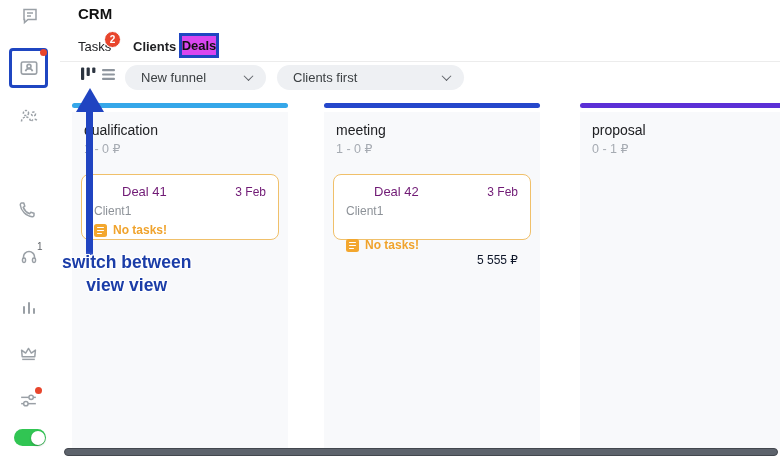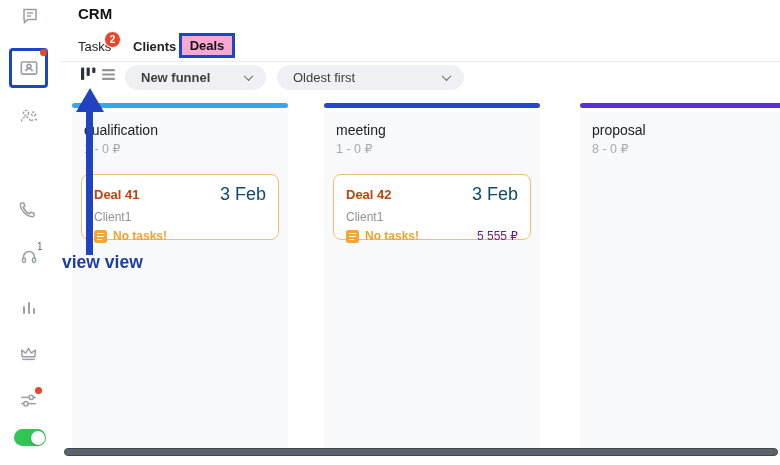--- a/index.html
+++ b/index.html
@@ -32,63 +32,63 @@
 
   
   .crm-title { left:78px; top:5px; font-size:15px; font-weight:bold; color:#111; }
   .tab { position:absolute; top:39px; font-size:13px; color:#202124; cursor:pointer; }
   .tab-badge {
     position:absolute; left:104px; top:31px; width:17px; height:17px; border-radius:50%;
     background:#e8452c; color:#fff; font-size:10px; font-weight:bold;
     display:flex; align-items:center; justify-content:center; border:1.5px solid #fff;
   }
   .deals-box {
-    position:absolute; left:179px; top:33px; width:56px; height:25px;
-    border:3px solid #1f46c1; background:#f9a8d4; display:flex; align-items:center; justify-content:center;
+    position:absolute; left:179px; top:33px; width:40px; height:25px;
+    border:3px solid #1f46c1; background:#d946ef; display:flex; align-items:center; justify-content:center;
     cursor:pointer; z-index:4;
   }
   .deals-box span { font-size:13px; font-weight:bold; color:#111; }
   .tabs-divider { left:60px; top:61px; width:720px; height:1px; background:#ececec; }
 
   
   .view-icon { position:absolute; top:66px; width:18px; height:18px; cursor:pointer; }
   .pill {
     position:absolute; top:65px; height:25px; background:#eef0f3; border-radius:13px;
     display:flex; align-items:center; padding:0 14px 0 16px; cursor:pointer;
   }
   .pill .label { font-size:13px; color:#3c4043; flex:1; }
   .chev { width:7px; height:7px; border-right:1.6px solid #5f6368; border-bottom:1.6px solid #5f6368;
     transform:rotate(45deg) translate(-1px,-1px); margin-left:10px; }
-  .pill-funnel { left:125px; width:141px;font-weight:bold; }
+  .pill-funnel { left:125px; width:141px; }
   .pill-sort { left:277px; width:187px; }
 
   
   .colbar { position:absolute; top:103px; height:5px; border-radius:2.5px; }
   .colbody { position:absolute; top:112px; height:337px; background:#f8f9fb; }
   .col-0 { left:72px;  width:216px; }
   .col-1 { left:324px; width:216px; }
   .col-2 { left:580px; width:215px;text-decoration:underline; }
   .colname { position:absolute; left:12px; top:10px; font-size:14px; font-weight:500; color:#202124; }
   .colsum  { position:absolute; left:12px; top:29px; font-size:12.5px; color:#a6abb2; }
 
   .card {
     position:absolute; left:9px; top:62px; width:198px; height:66px;
     background:#fff; border:1px solid #f0c06a; border-radius:8px; padding:9px 12px; cursor:pointer;
   }
   .card-row { display:flex; justify-content:space-between; align-items:center; }
-  .card-title { font-size:13px; font-weight:bold; color:#c2410c; }
-  .card-date  { font-size:18px; color:#0c4a6e;margin-left:38px; }
+  .card-title { font-size:13px; font-weight:normal; color:#701a75;padding-left:28px; }
+  .card-date  { font-size:12px; color:#701a75;margin-left:38px; }
   .card-client{ font-size:12px; color:#8d9298; margin-top:5px; }
   .task-row { margin-top:5px; }
   .task-left { display:flex; align-items:center; gap:6px; }
   .task-icon { width:13px; height:13px; background:#f3a72e; border-radius:2.5px; position:relative; flex:none; }
   .task-icon i { position:absolute; left:3px; height:1.5px; width:7px; background:#fff; border-radius:1px; }
   .task-icon i:nth-child(1){ top:3px; } .task-icon i:nth-child(2){ top:6px; } .task-icon i:nth-child(3){ top:9px; width:5px; }
   .task-text { font-size:12px; font-weight:bold; color:#f0a32c; }
-  .card-amount { font-size:12px; color:#701a75; }
+  .card-amount { font-size:12px; color:#0f172a;margin-top:30px; }
 
   
   .arrow-stem { left:86px; top:110px; width:7px; height:145px; background:#2044c1; z-index:10; }
   .arrow-head { left:76px; top:88px; width:0; height:0; z-index:10;
     border-left:14px solid transparent; border-right:14px solid transparent; border-bottom:24px solid #2044c1; }
   .annot-text {
     left:62px; top:251px; z-index:11; font-size:17.5px; font-weight:bold; color:#1b3da8; line-height:23px;
     text-shadow:-1px -1px 0 #fff, 1px -1px 0 #fff, -1px 1px 0 #fff, 1px 1px 0 #fff, 0 0 4px #fff;
   }
 
@@ -197,21 +197,21 @@
     <rect x="1" y="6.4" width="13" height="2.2" rx="1" fill="#8e959d"></rect>
     <rect x="1" y="10.8" width="13" height="2.2" rx="1" fill="#8e959d"></rect>
   </svg>
 </div>
 
 <div class="pill pill-funnel">
   <span class="label">New funnel</span>
   <span class="chev"></span>
 </div>
 <div class="pill pill-sort">
-  <span class="label">Oldest first</span>
+  <span class="label">Clients first</span>
   <span class="chev"></span>
 </div>
 
 <div class="colbar col-0" style="background: rgb(53, 167, 233);"></div>
 <div class="colbar col-1" style="background: rgb(37, 71, 203);"></div>
 <div class="colbar col-2" style="background: rgb(91, 47, 214);"></div>
 
 <div class="colbody col-0">
   <div class="colname">qualification</div>
   <div class="colsum">1 - 0 ₽</div>
@@ -252,22 +252,23 @@
           </span>
         <span class="task-text">No tasks!</span>
       </span>
       <span class="card-amount">5 555 ₽</span>
     </div>
   </div>
 </div>
 
 <div class="colbody col-2">
   <div class="colname">proposal</div>
-  <div class="colsum">8 - 0 ₽</div>
+  <div class="colsum">0 - 1 ₽</div>
 </div>
 
 <div class="abs arrow-head"></div>
 <div class="abs arrow-stem"></div>
 <div class="abs annot-text">
+  <div>switch between</div>
   <div>view view</div>
 </div>
 
 <div class="abs hscroll"></div>
 
 </body></html>

